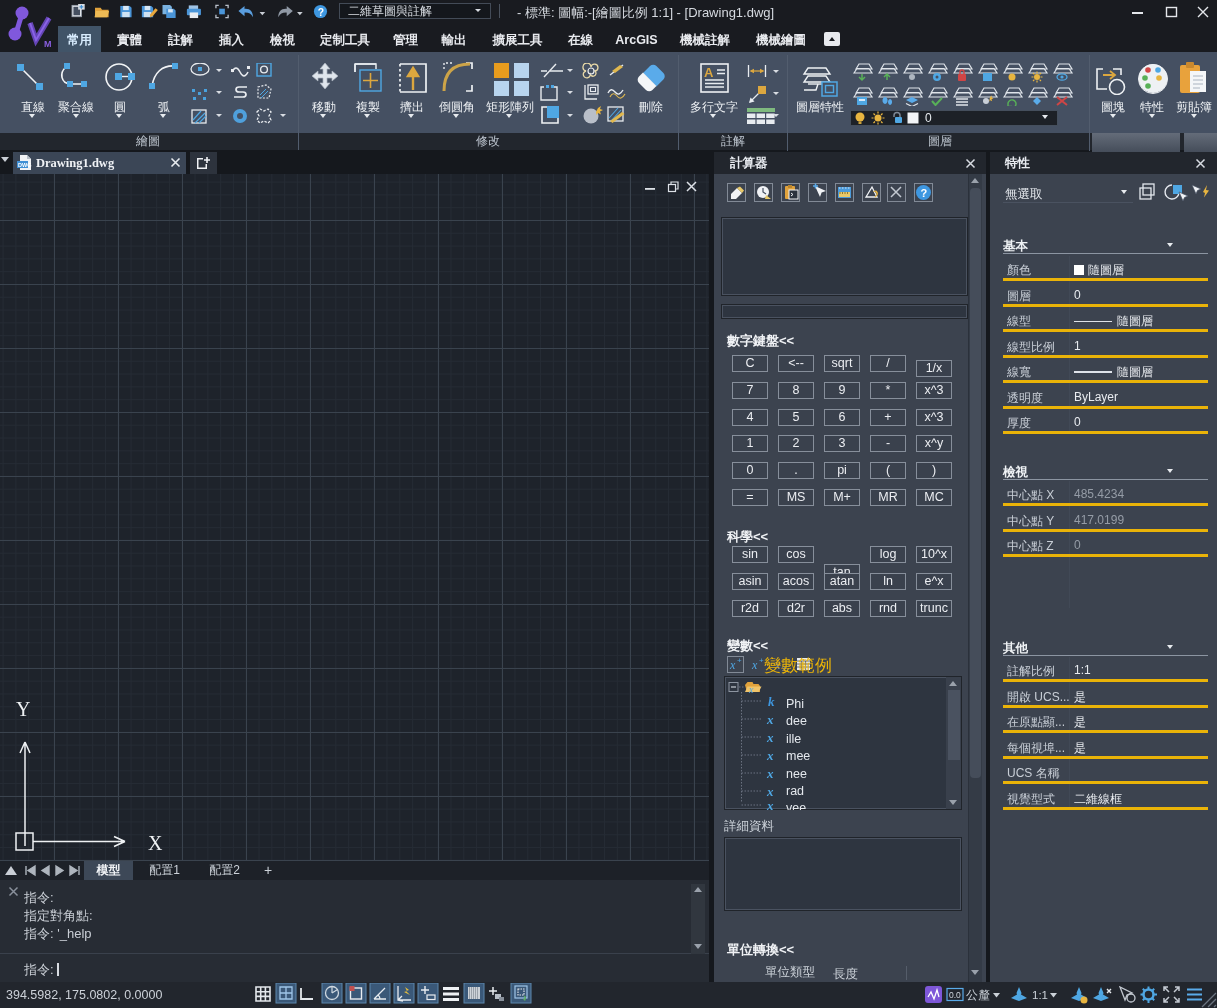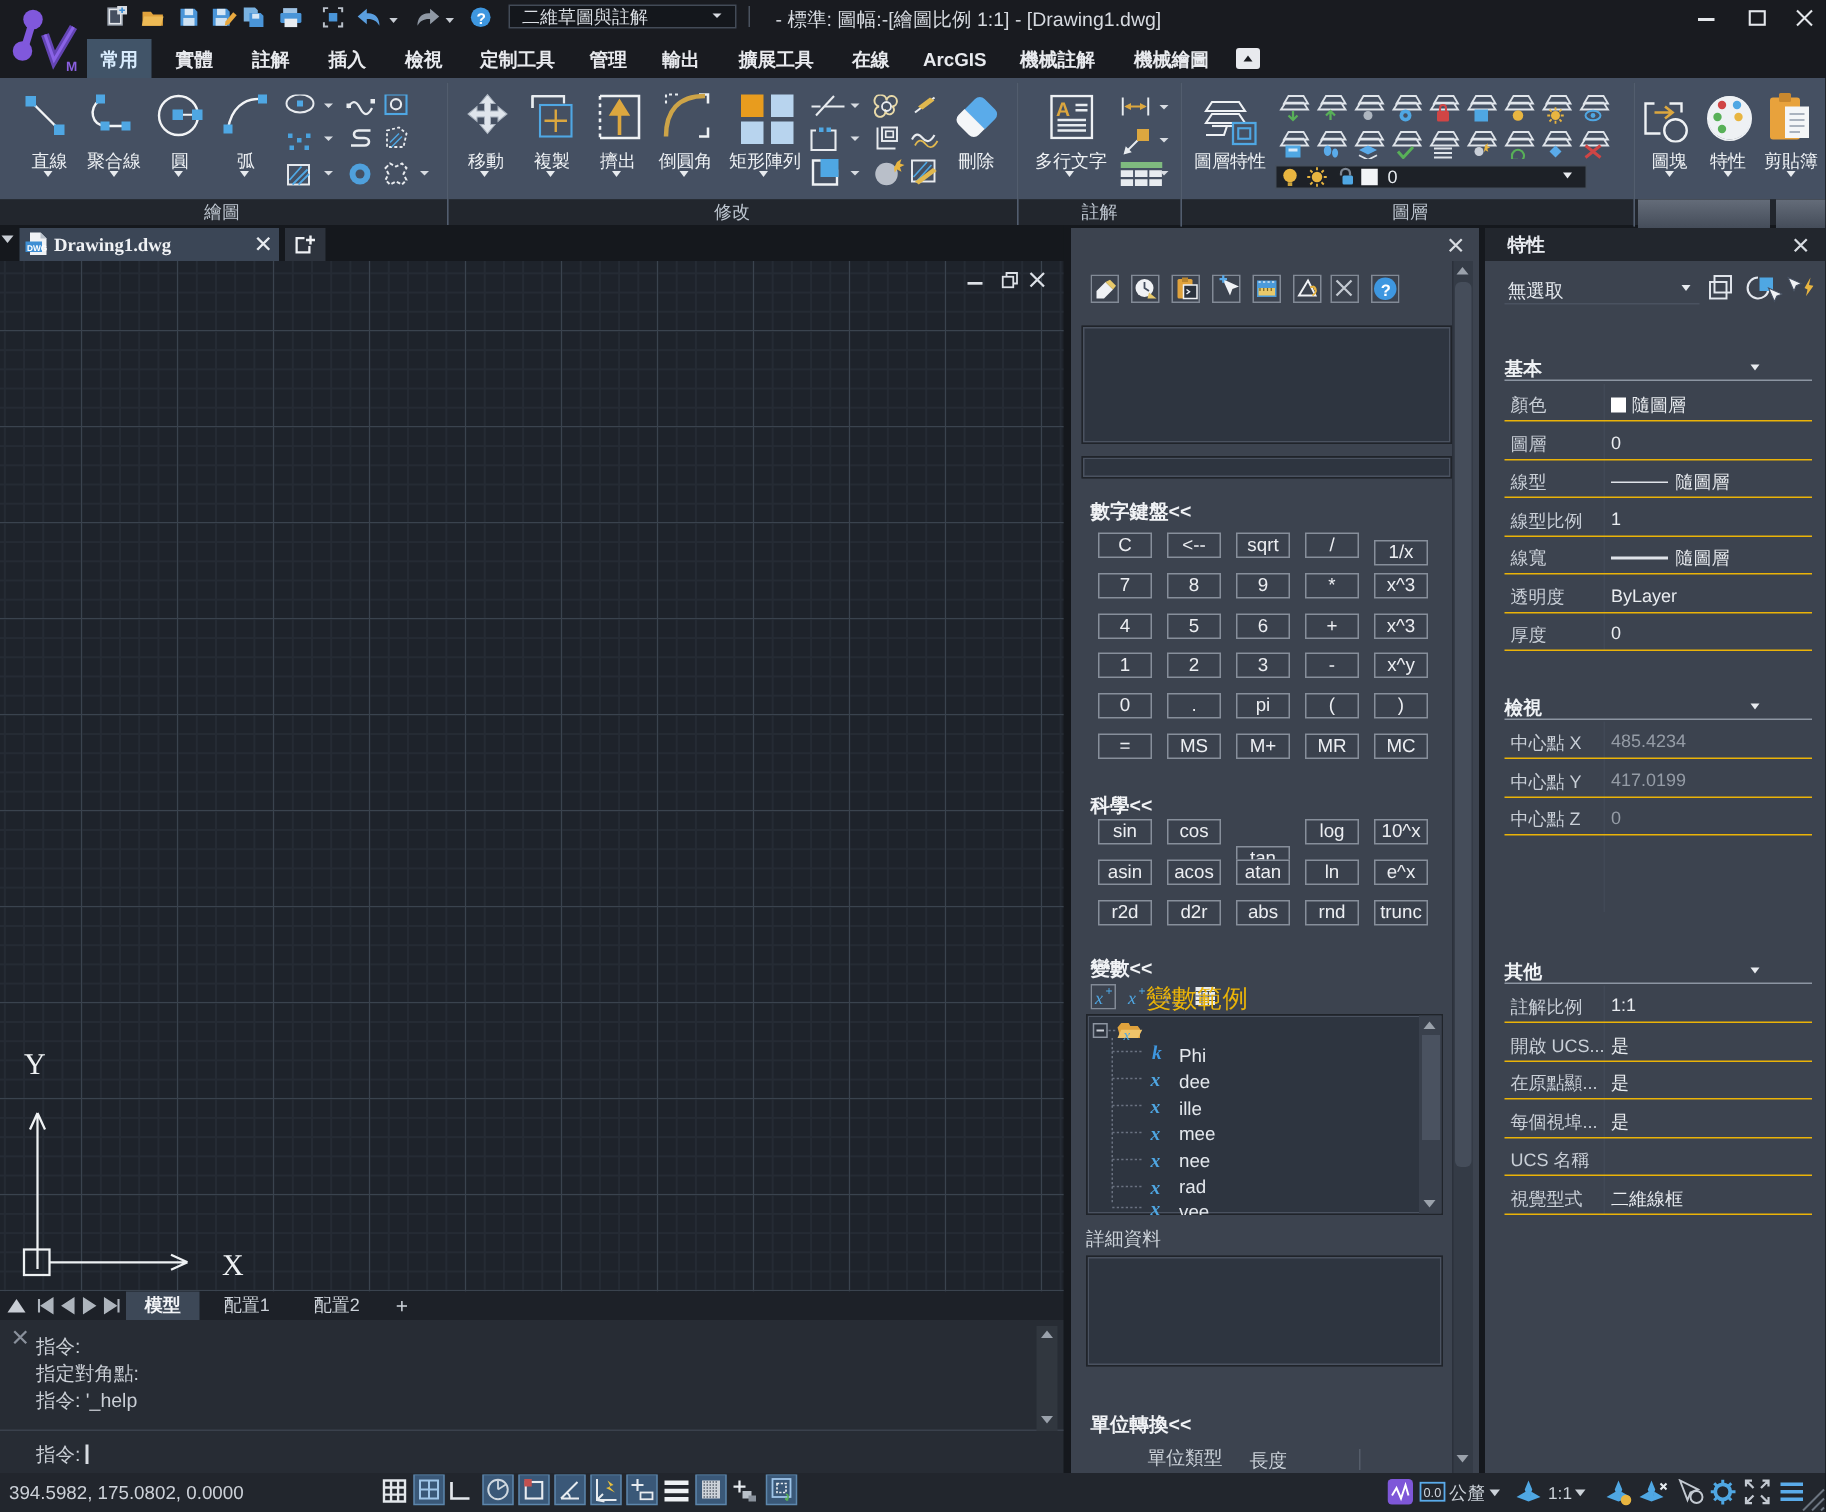--- a/index.html
+++ b/index.html
@@ -37,21 +37,21 @@
 .cmdtext { color:#c9ced5; font-size:13px; left:24px; white-space:nowrap; }
 #statusbar { left:0; top:982px; width:1217px; height:26px; background:#22262d; }
 
 .panel { background:#3c434f; }
 .phead { background:#22262d; color:#e8ebf0; font-size:12.5px; font-weight:bold; line-height:22px; }
 .kbtn { position:absolute; width:36px; height:17px; border:1px solid #878f9b; background:#3a414d;
   color:#eceef2; font-size:12.5px; text-align:center; line-height:15px; }
 .sect { color:#f0f2f5; font-size:13px; font-weight:bold; white-space:nowrap; }
 .inset { position:absolute; background:#2e3540; border:1px solid #20242a; box-shadow:inset 0 0 0 1px #4a5260; }
 
-.prow { position:absolute; left:1003px; width:205px; height:25px; border-bottom:1px solid #eab308; }
+.prow { position:absolute; left:1003px; width:205px; height:25px; border-bottom:3px solid #eab308; }
 .plab { position:absolute; left:4px; top:6px; color:#c9cfd7; font-size:12px; white-space:nowrap; }
 .pval { position:absolute; left:71px; top:6px; color:#e9ecf0; font-size:12px; white-space:nowrap;text-align:right; }
 .pval.gray { color:#959ca6; }
 .psect { position:absolute; left:1003px; width:205px; color:#eff2f5; font-size:12.5px; font-weight:bold; }
 </style>
 </head>
 <body>
 <div id="app">
 
 <div class="abs" id="titlebar"></div>
@@ -660,20 +660,21 @@
         <path d="M1 3.5 h15 M1 8.5 h15 M1 13.5 h15"></path>
       </g>
 </svg>
 <svg class="abs" style="left:1200px;top:991px" width="17" height="17" viewBox="0 0 17 17">
   <g stroke="#6b7480" stroke-width="1.3">
         <path d="M16 2 L2 16 M16 8 L8 16 M16 14 l-2 2"></path>
       </g>
 </svg>
 
 <div class="abs panel" style="left:714px;top:152px;width:272px;height:830px"></div>
+<div class="abs phead" style="left:714px;top:152px;width:272px;height:22px;padding-left:16px">計算器</div>
 <svg class="abs" style="left:965px;top:158px" width="11" height="11" viewBox="0 0 11 11">
       <path d="M1.5 1.5 l8 8 M9.5 1.5 l-8 8" stroke="#d8dce2" stroke-width="1.5"></path>
     </svg>
 
 <div class="abs" style="left:968px;top:174px;width:14px;height:808px;background:#343b46;border-left:1px solid #2b313b"></div>
 <div class="abs" style="left:971px;top:178px;width:0;height:0;border-left:4px solid transparent;border-right:4px solid transparent;border-bottom:5px solid #9aa1ab"></div>
 <div class="abs" style="left:969.5px;top:188px;width:11px;height:590px;background:#454d5a;border-radius:4px"></div>
 <div class="abs" style="left:971px;top:970px;width:0;height:0;border-left:4px solid transparent;border-right:4px solid transparent;border-top:5px solid #9aa1ab"></div>
 
 <svg class="abs" style="left:727px;top:183px" width="206" height="20" viewBox="0 0 206 20">

